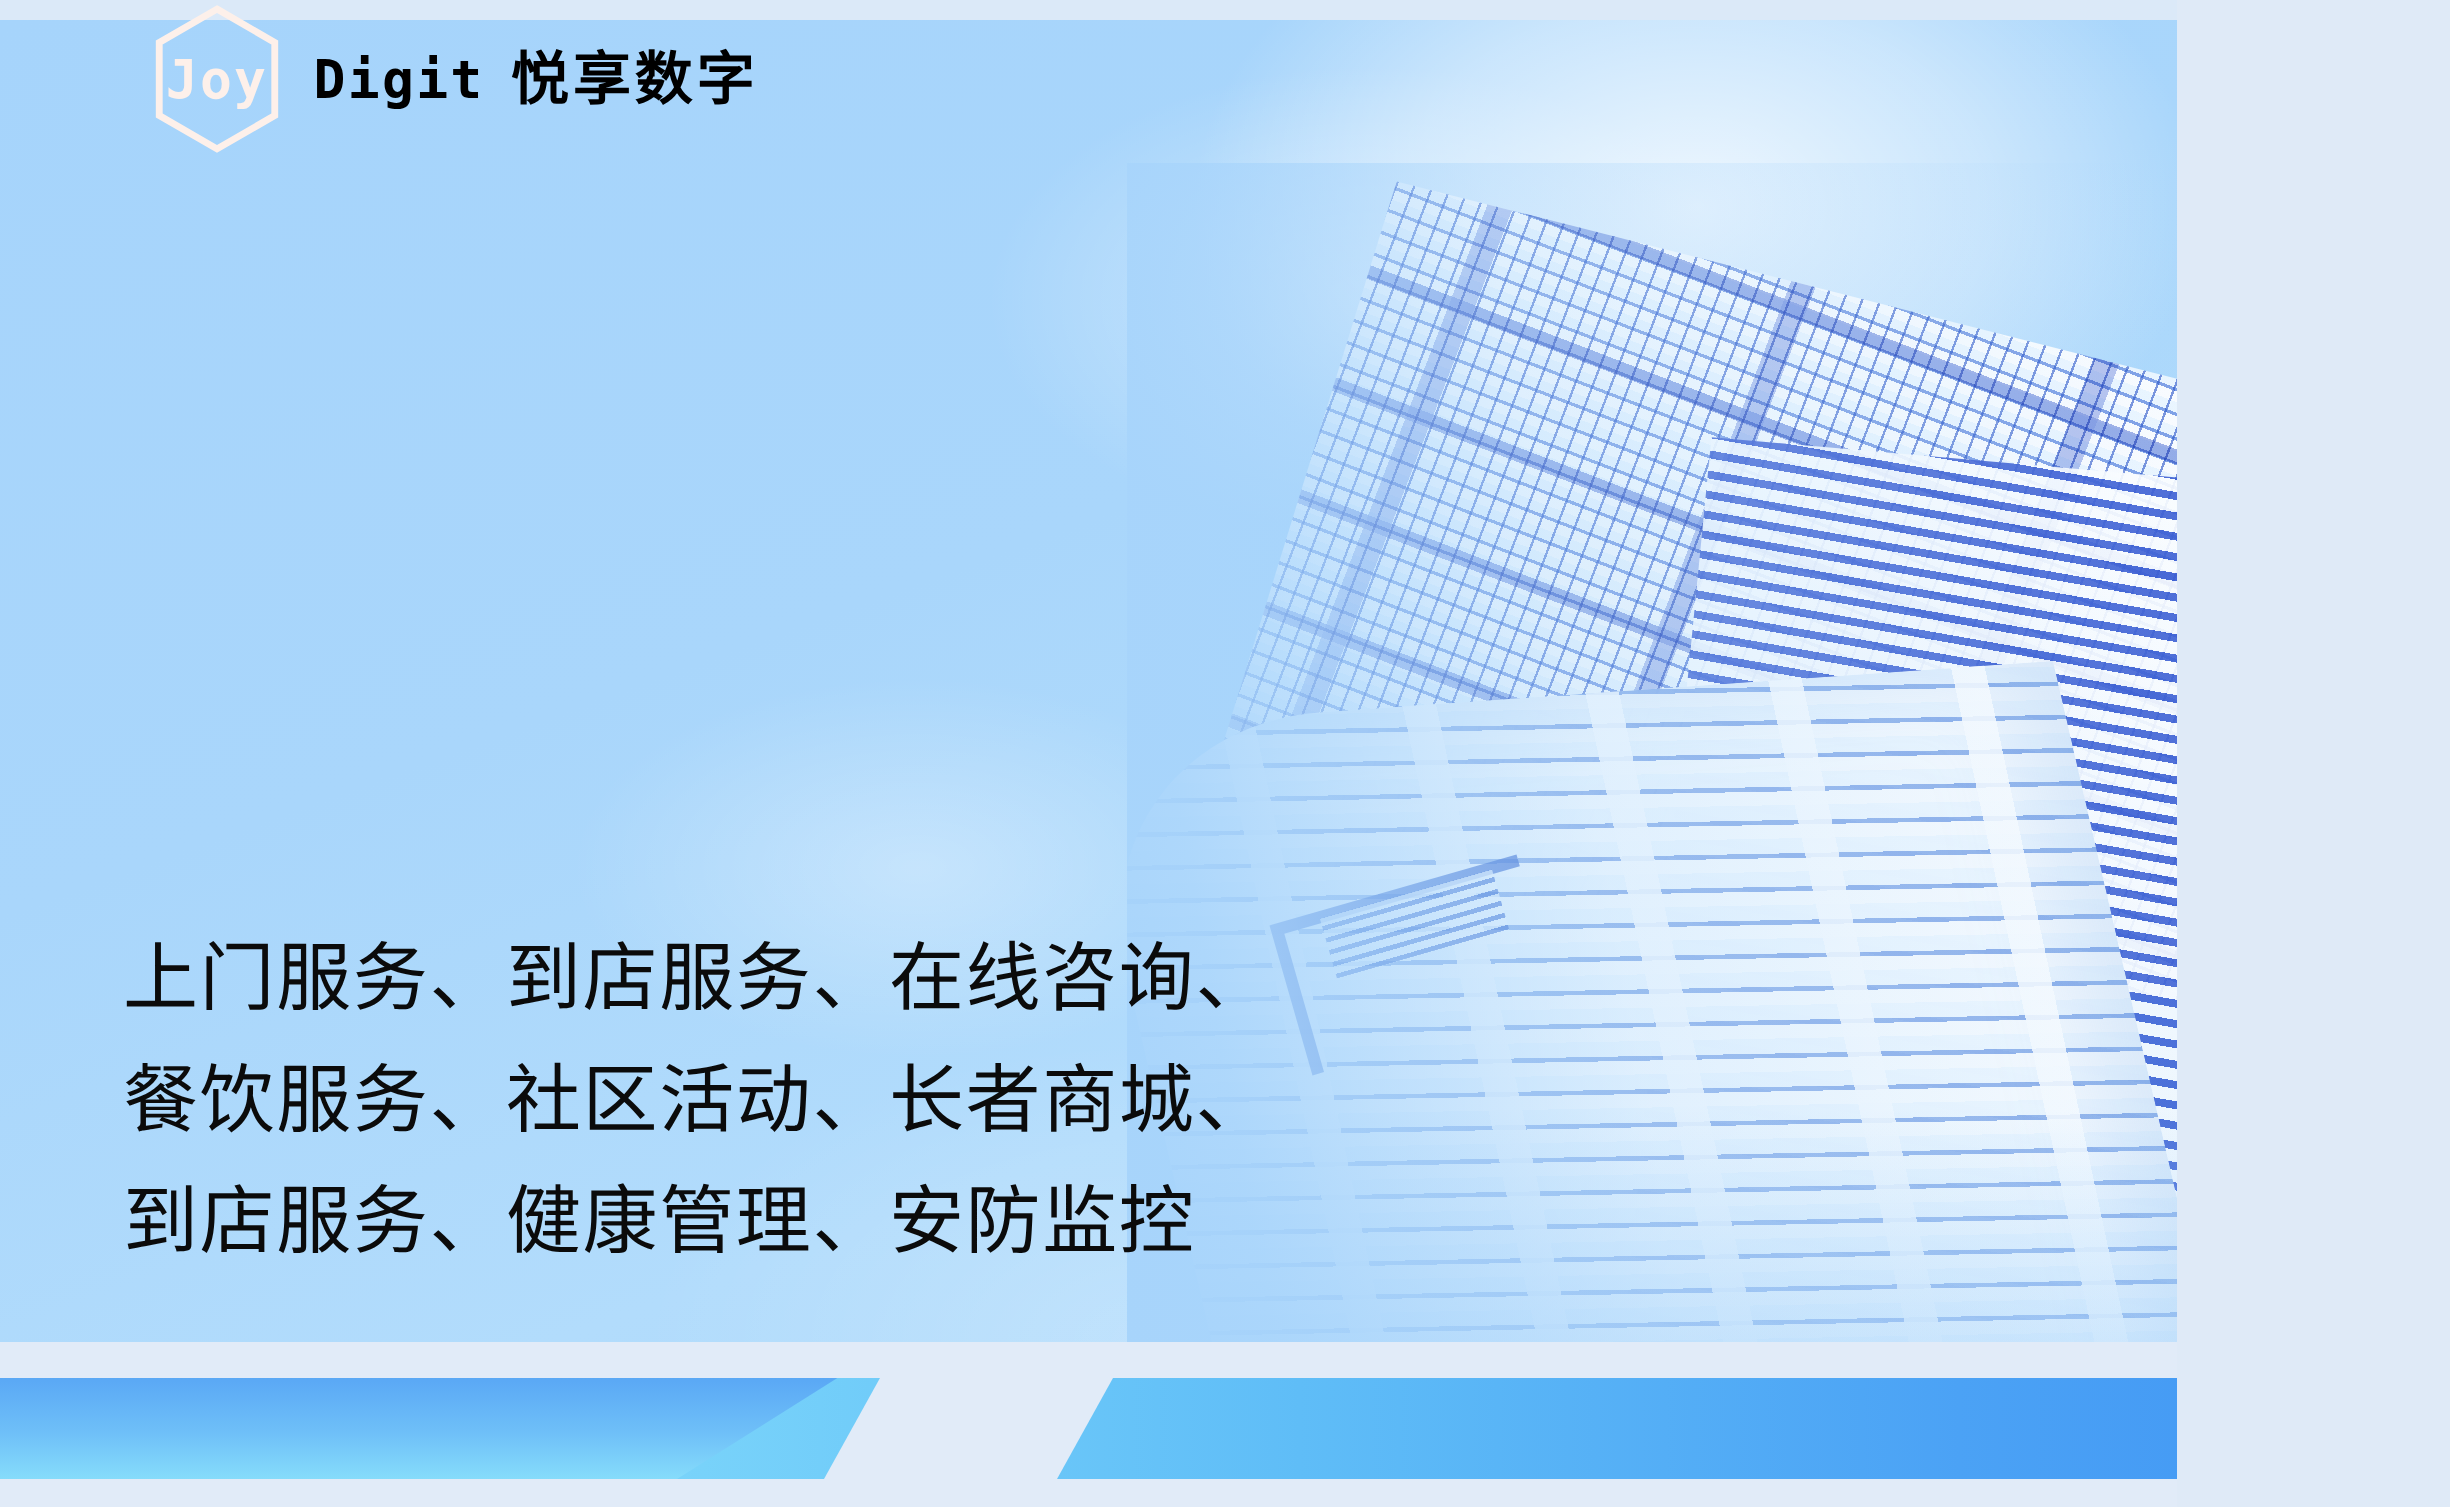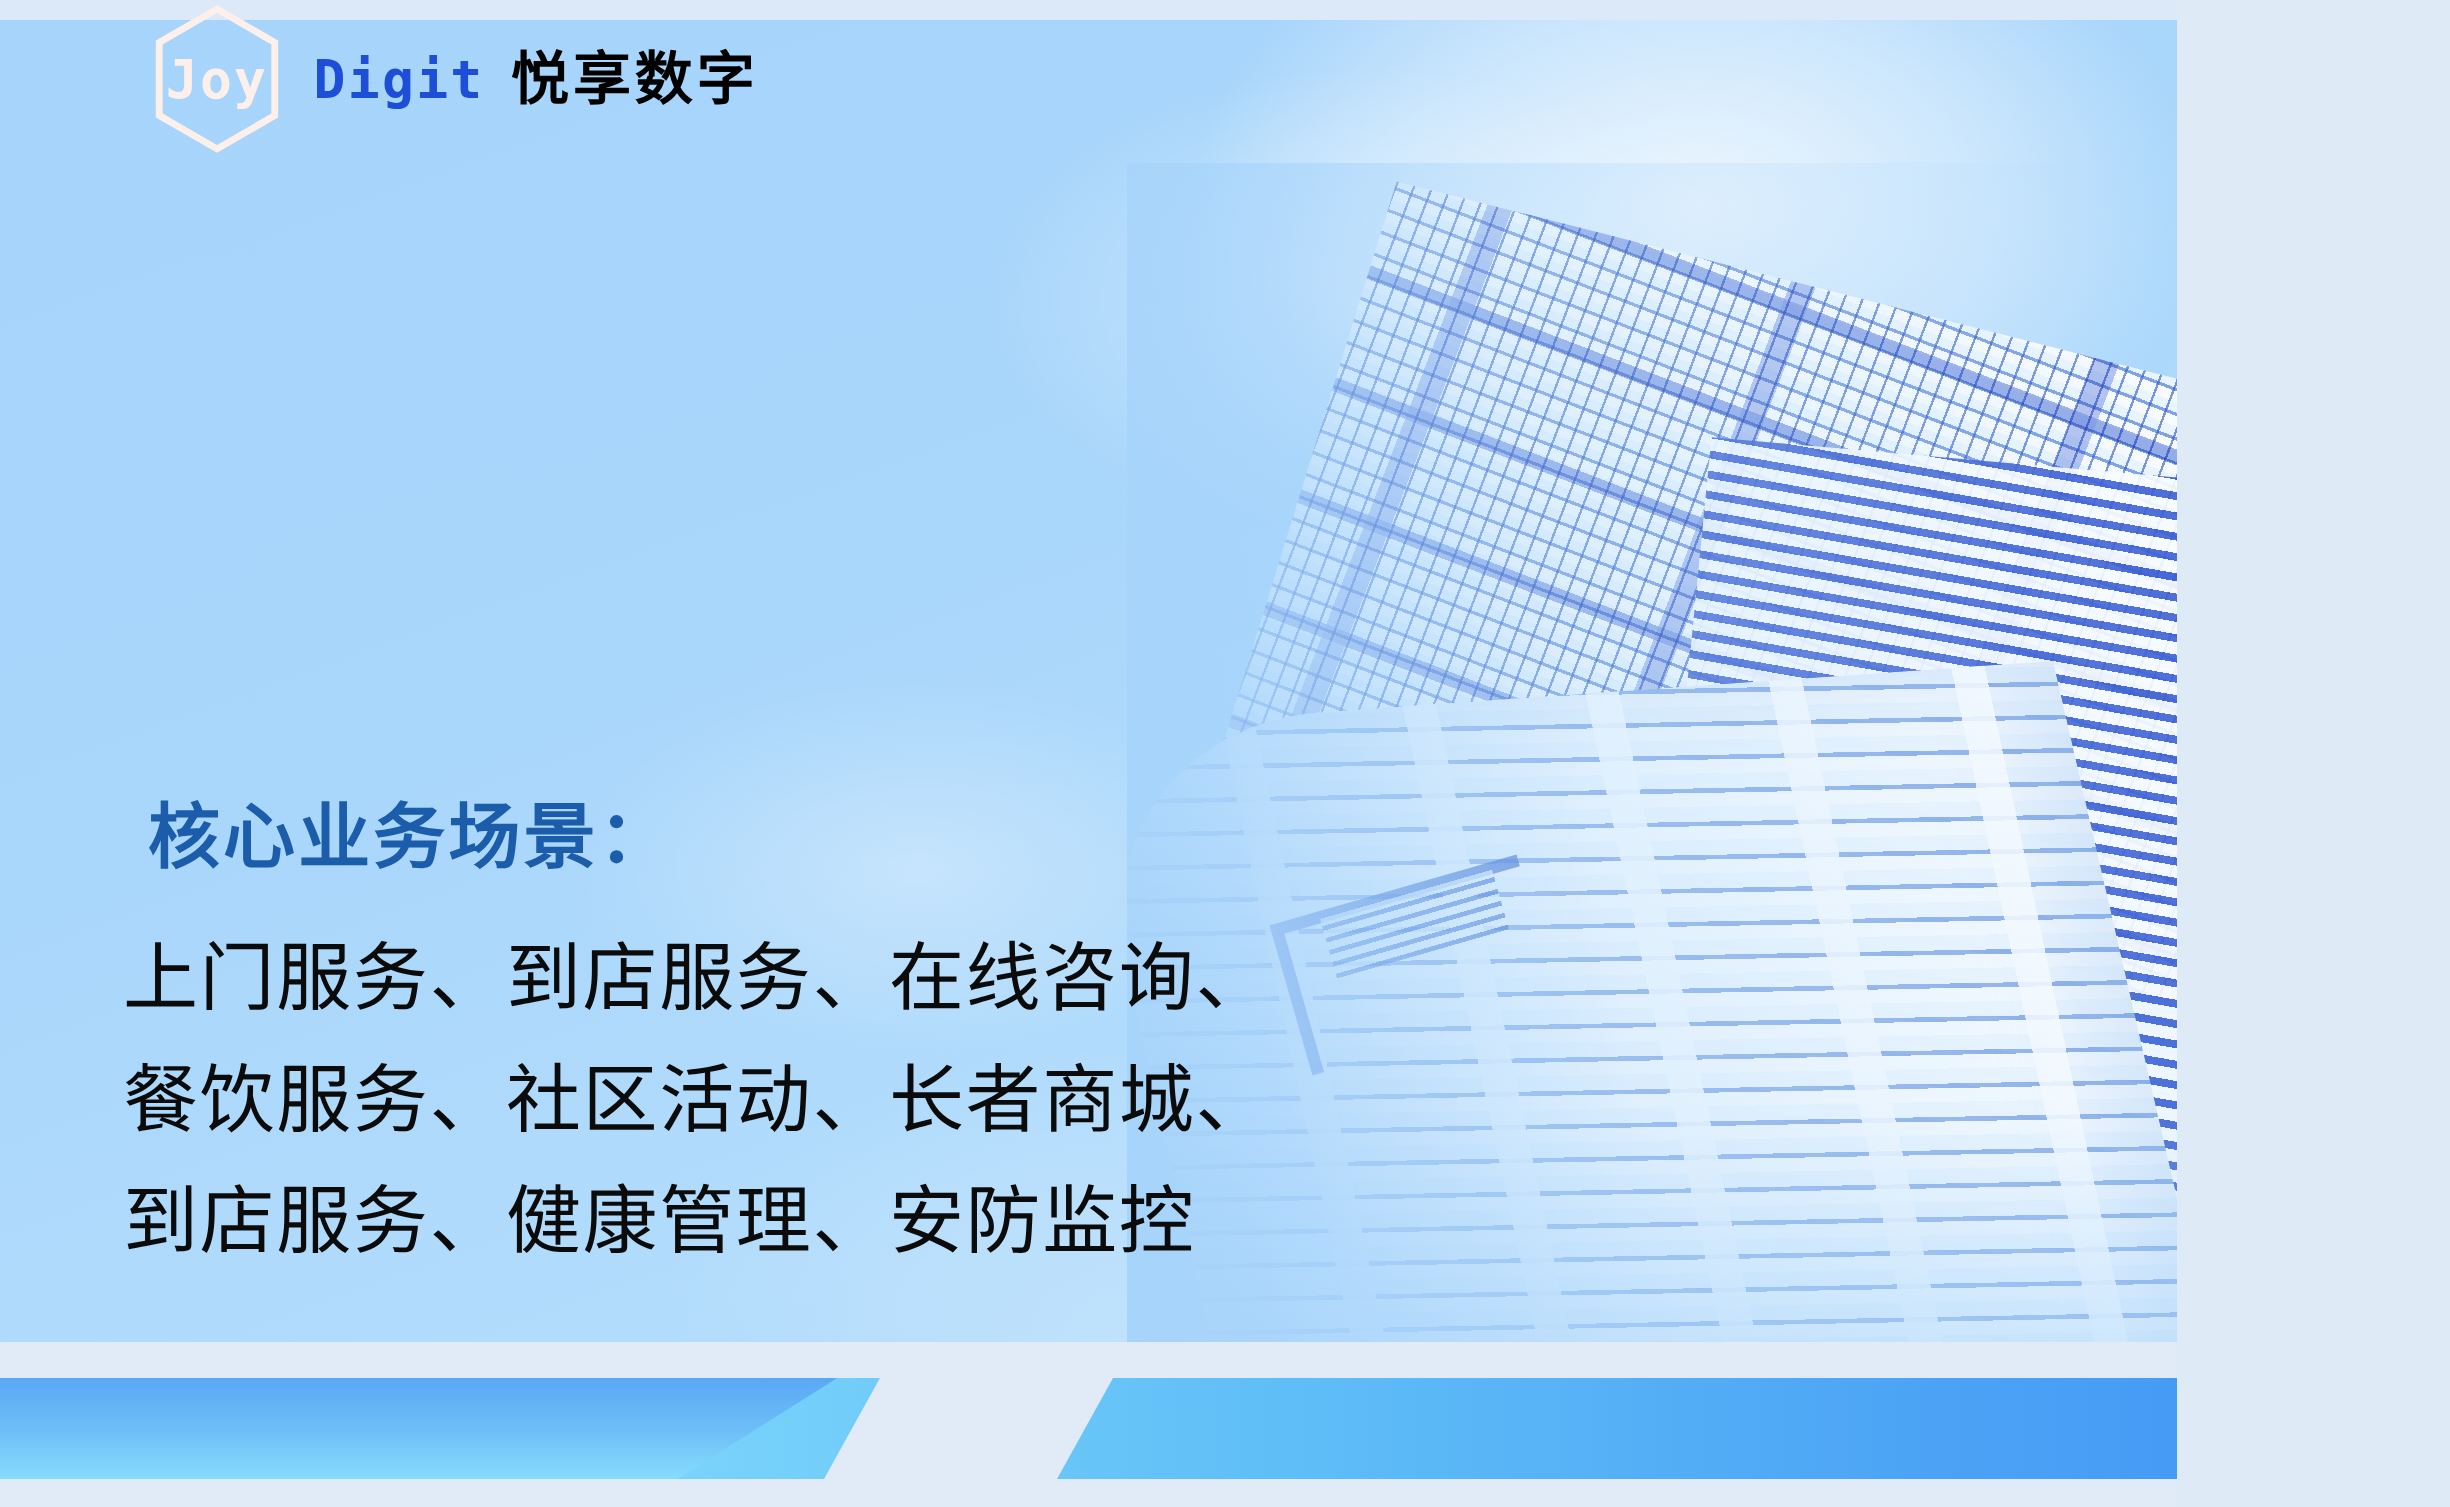--- a/index.html
+++ b/index.html
@@ -213,21 +213,21 @@
     font-weight: 700;
     letter-spacing: 2.3px;
     color: #fdf0ea;
     font-family: "DejaVu Sans Mono", "Liberation Mono", monospace;
     line-height: 1;
   }
   .logo-digit {
     font-size: 53px;
     font-weight: 700;
     letter-spacing: 2.3px;
-    color: #1d4ed8;
+    color: #000000;
     font-family: "DejaVu Sans Mono", "Liberation Mono", monospace;
     line-height: 1;
     margin-left: -11px;
   }
   .logo-cn {
     font-size: 58px;
     font-weight: 700;
     color: #000000;
     letter-spacing: 3.9px;
     line-height: 1;
@@ -339,21 +339,20 @@
       <svg class="logo-hex" viewBox="0 0 200 200" aria-hidden="true">
         <polygon points="100,8 176,52 176,148 100,192 24,148 24,52" fill="none" stroke="#fdf0ea" stroke-width="9"></polygon>
       </svg>
       <span class="logo-joy">Joy</span>
     </div>
     <span class="logo-digit">Digit</span>
     <span class="logo-cn">悦享数字</span>
   </div>
 
 
-  <div class="section-heading">核心业务场景：</div>
 
   <div class="scenarios">
     <div class="scenario-line">上门服务、到店服务、在线咨询、</div>
     <div class="scenario-line">餐饮服务、社区活动、长者商城、</div>
     <div class="scenario-line">到店服务、健康管理、安防监控</div>
   </div>
 
   <div class="footer-band">
     <div class="band-shape band-left"></div>
     <div class="band-shape band-right"></div>

